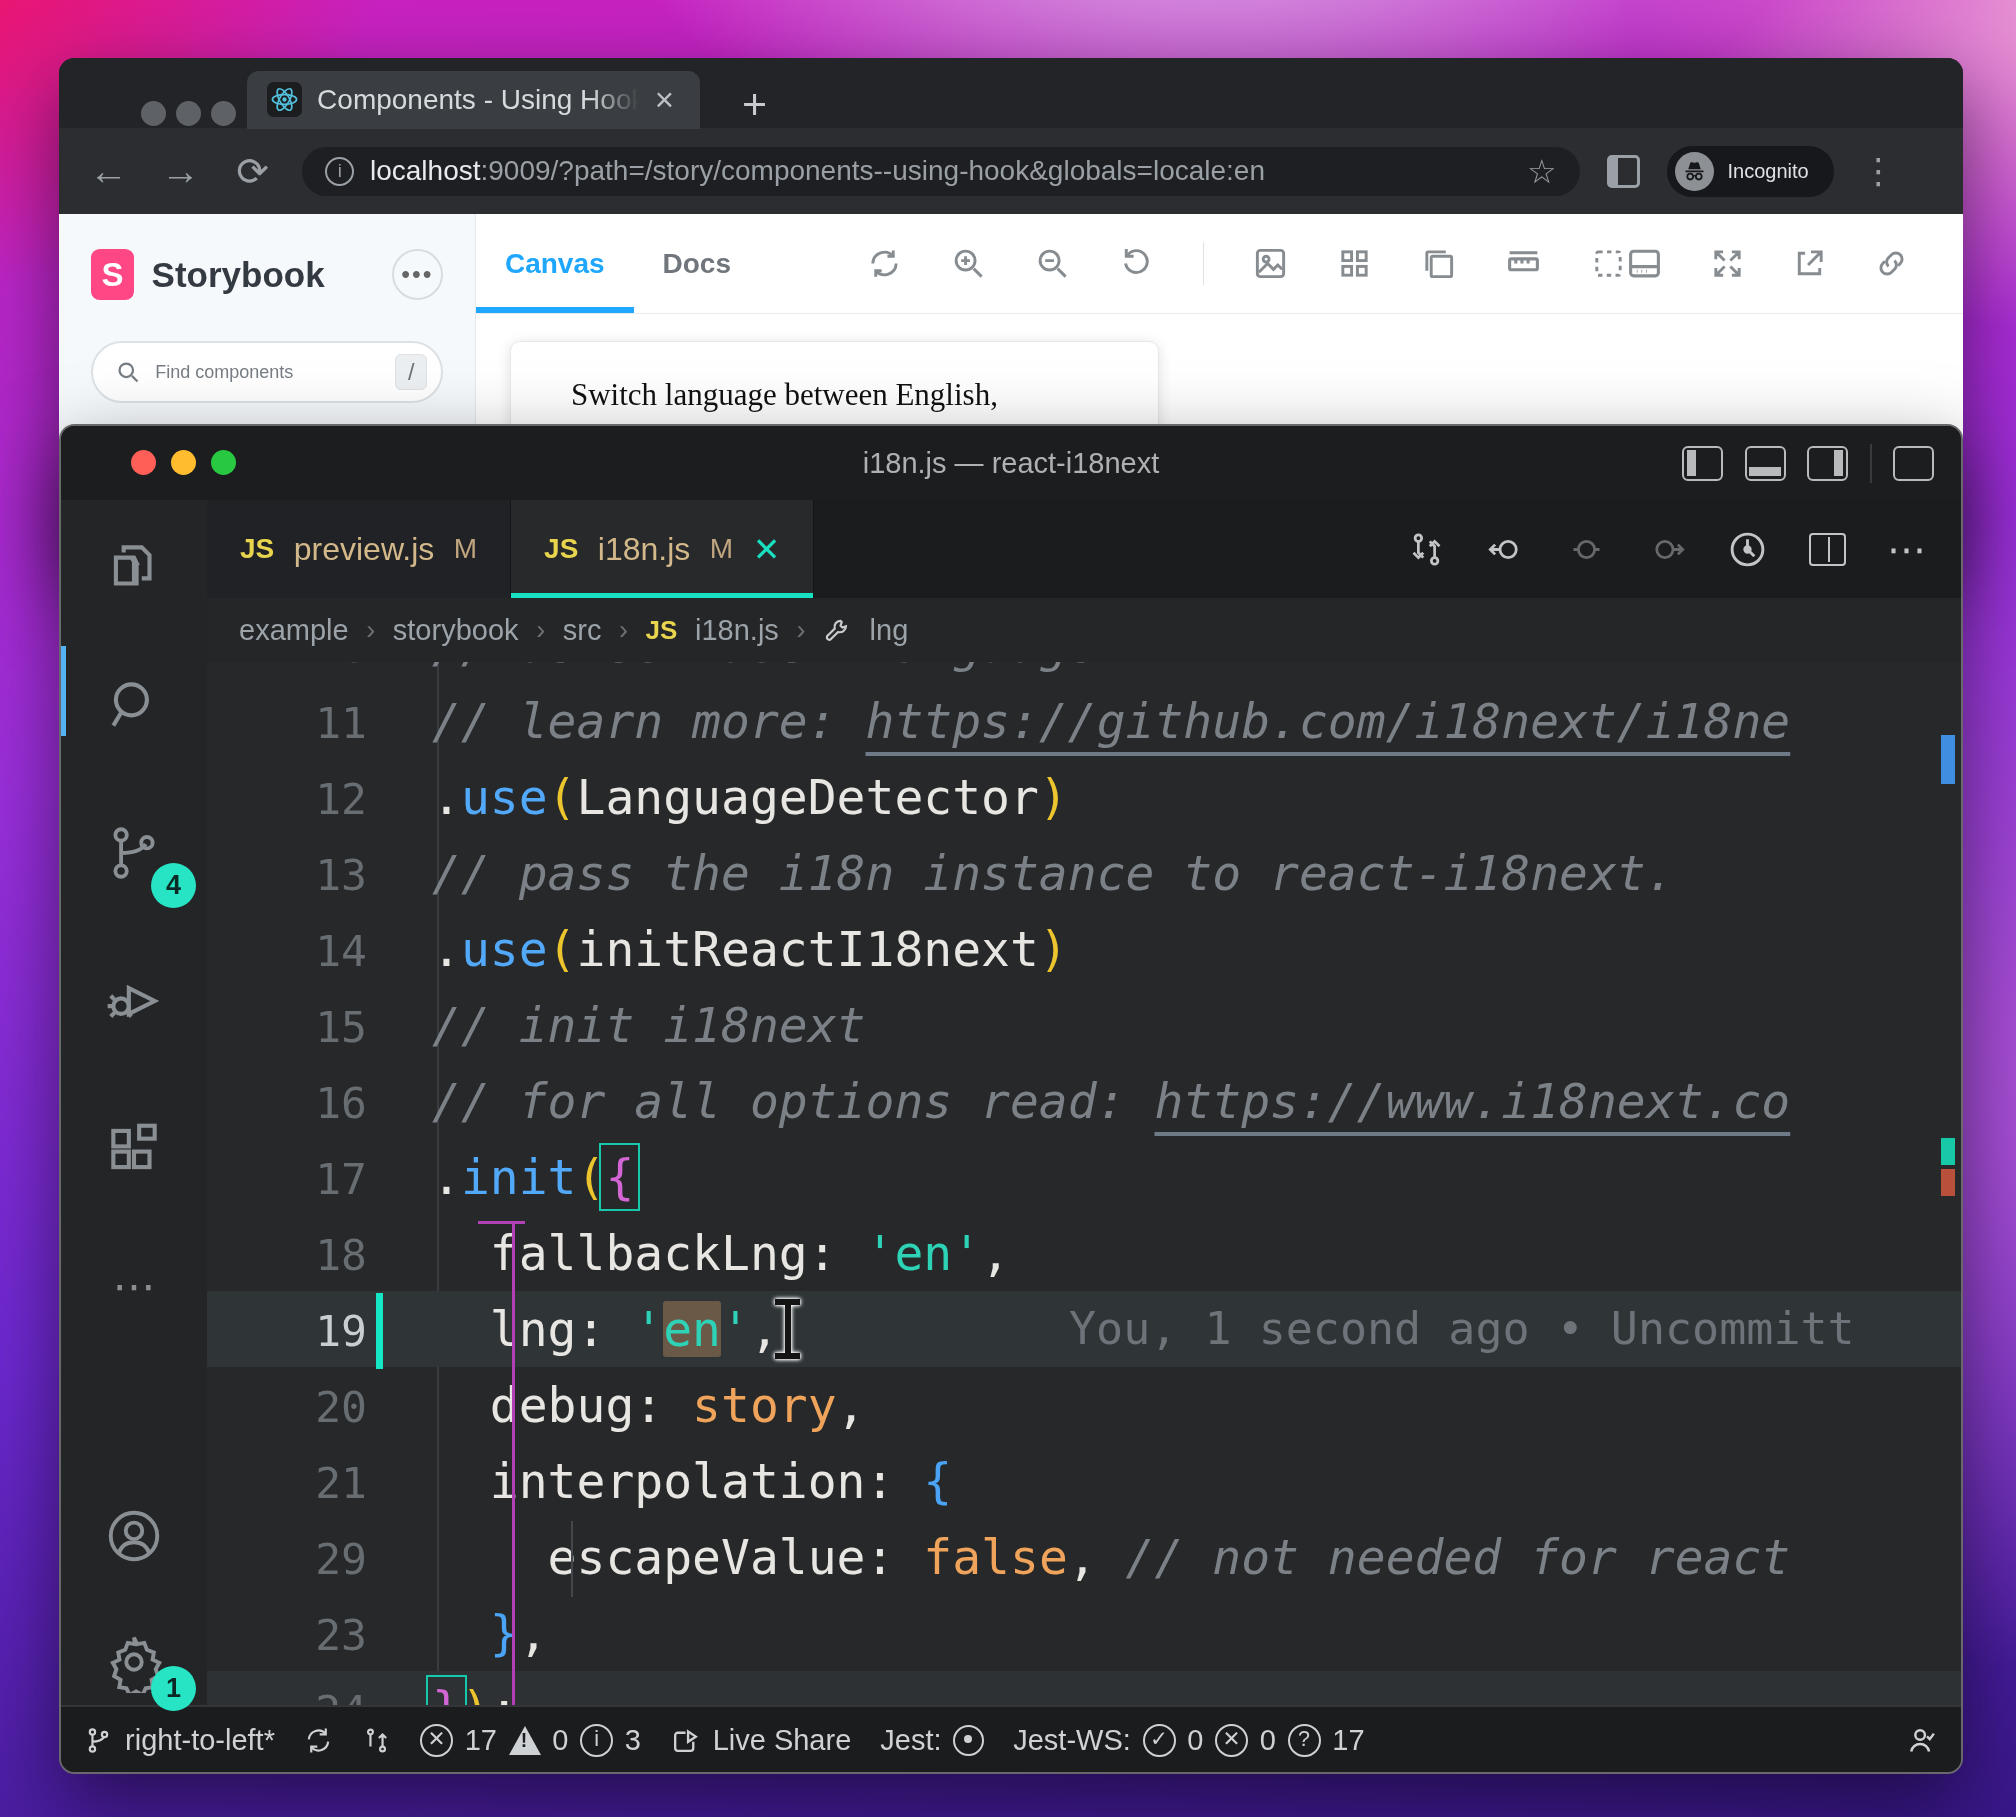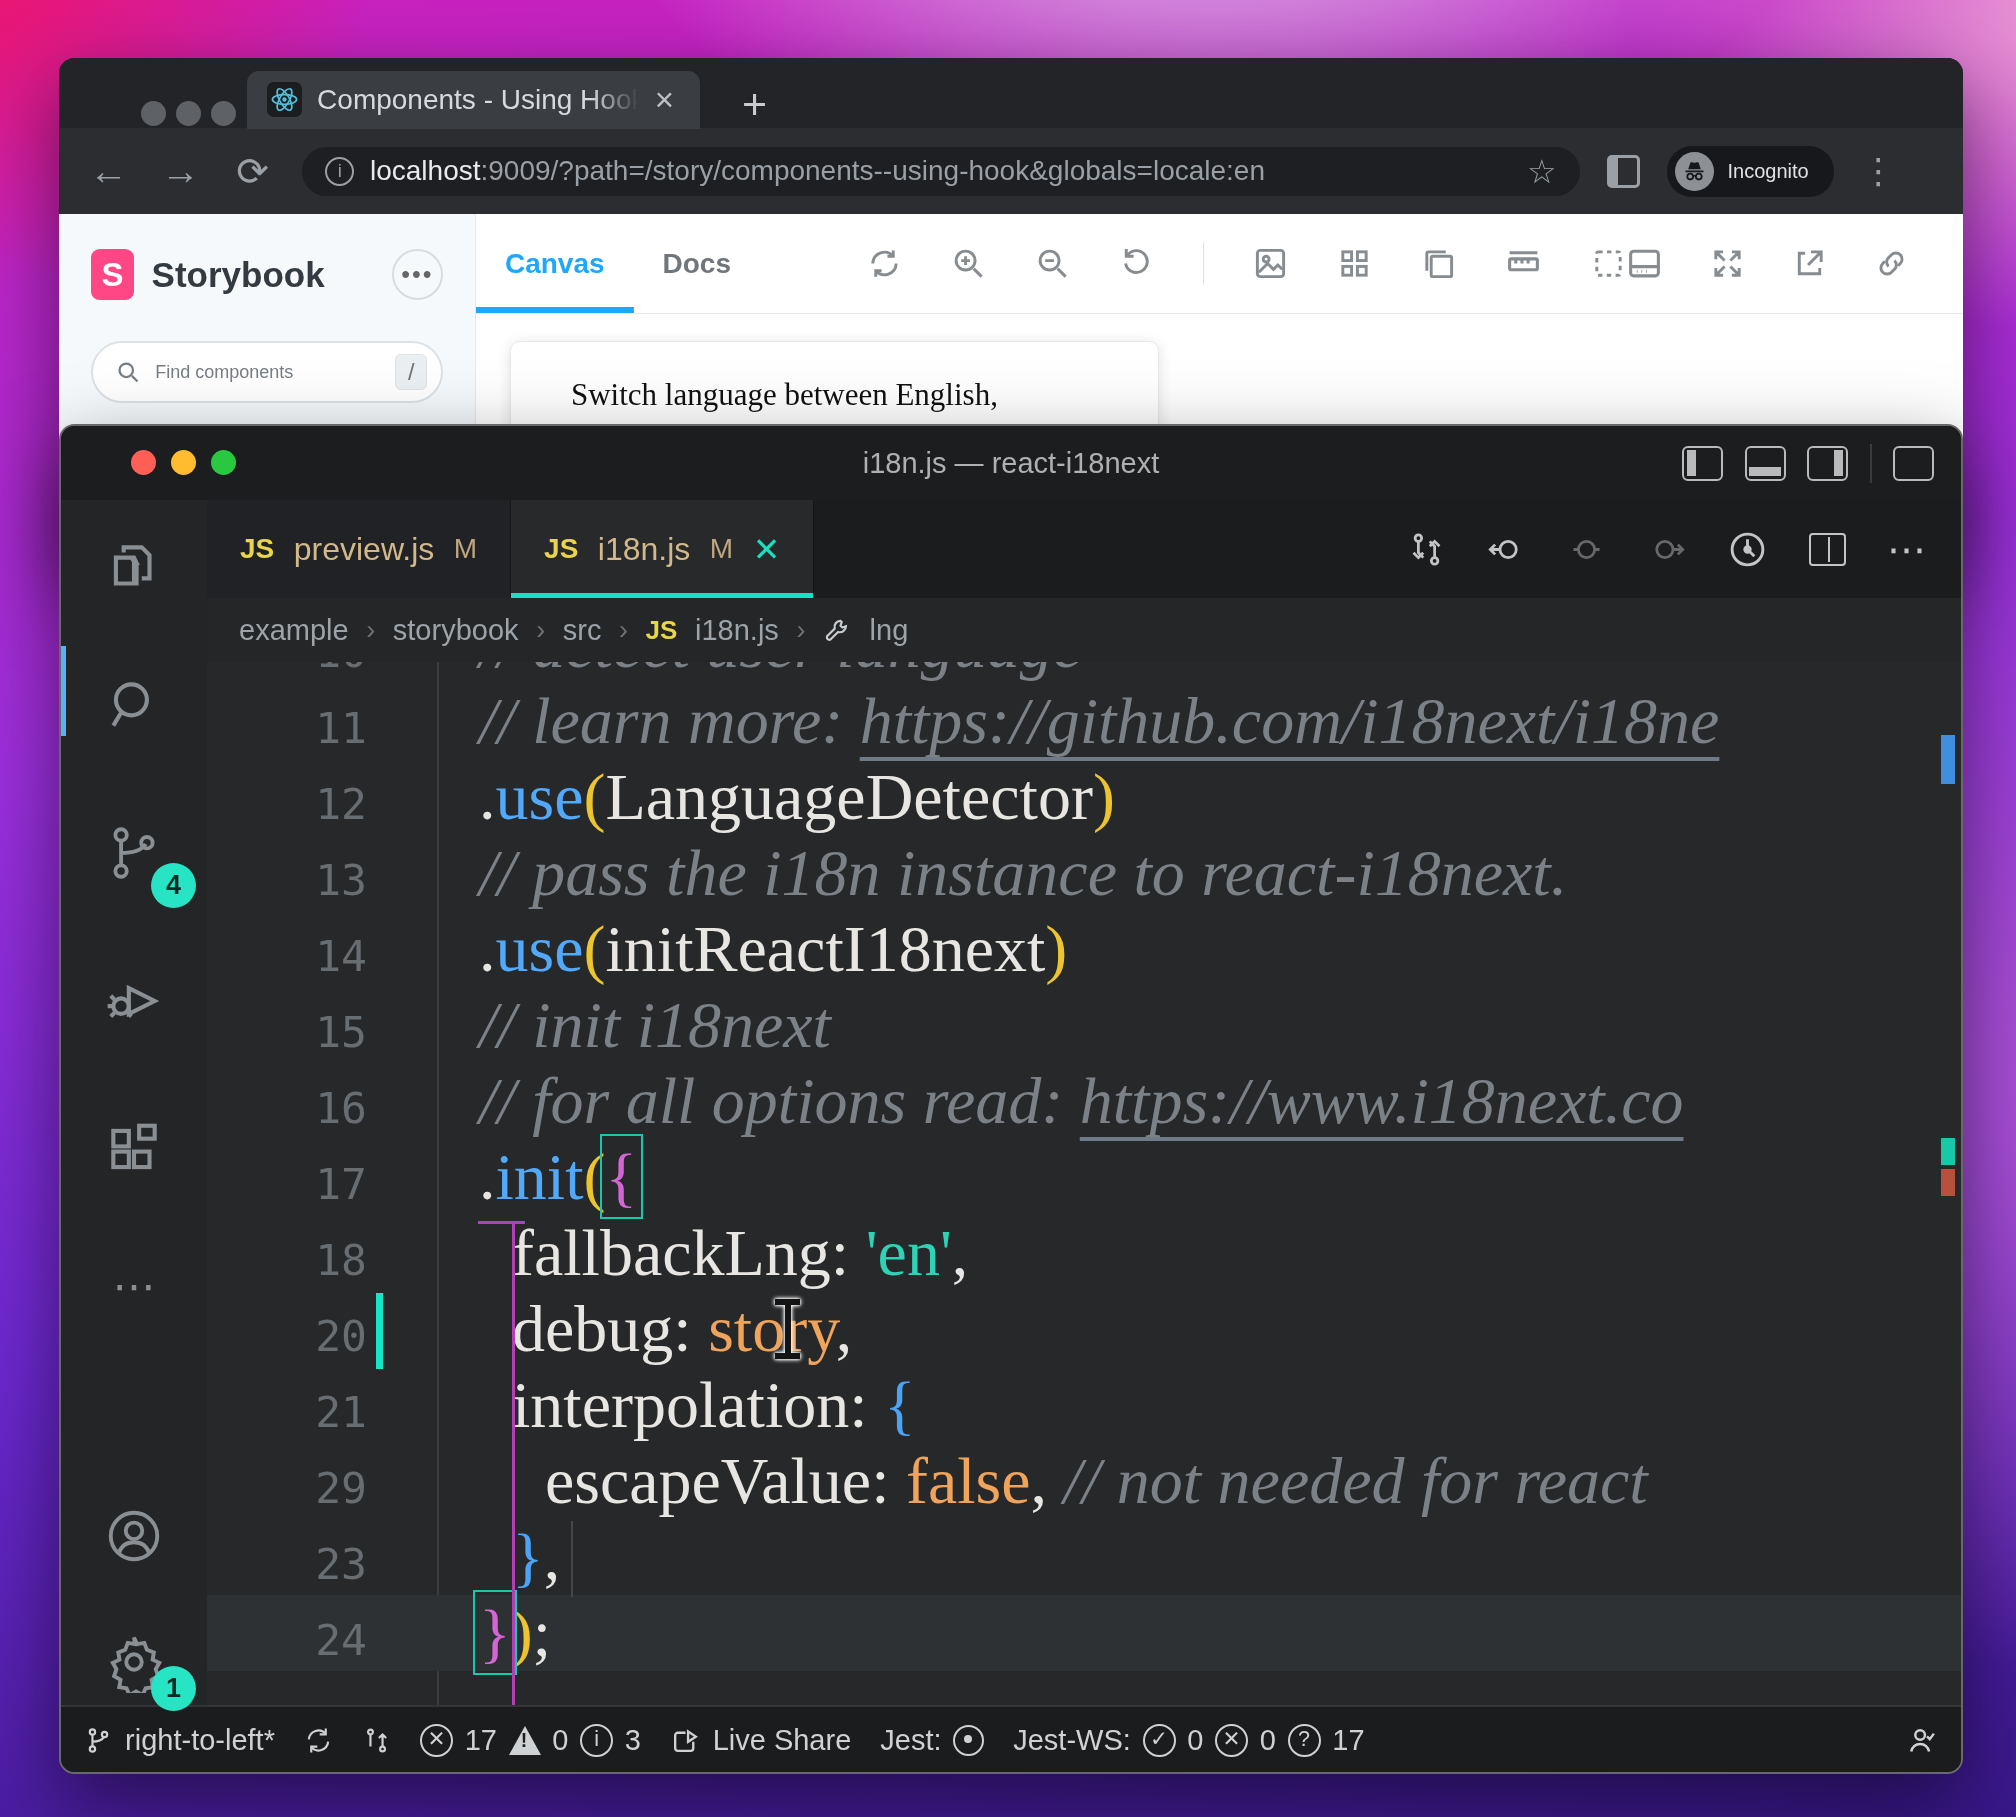--- a/index.html
+++ b/index.html
@@ -119,21 +119,21 @@
   .crumb-js { color:#e8d44d; font-weight:bold; font-size:26px; }
 
   .editor { position:relative; flex:1; background:#262829; overflow:hidden;
     font-family:"DejaVu Sans Mono", monospace; }
   .code-lines { position:absolute; left:0; right:0; top:-55px; }
   .cl { position:relative; height:76px; line-height:76px; white-space:nowrap; }
   .cl.cur { background:#2f3437; }
   .cl.hov { background:#2d3134; }
   .num { display:inline-block; width:160px; text-align:right; color:#686d72; font-size:43px; }
   .cur .num { color:#c9ced3; }
-  .ct { margin-left:112px; white-space:pre; font-size:66px; color:#e8e6e2;font-family:Liberation Serif, serif; }
+  .ct { margin-left:65px; white-space:pre; font-size:48px; color:#e8e6e2; }
   .cmt { color:#7b8187; font-style:italic; }
   .url-tok { text-decoration:underline; text-decoration-thickness:3.9px; text-underline-offset:13.7px;
     text-decoration-color:#6e7a87; }
   .fn { color:#52a9f9; } .br1 { color:#ecc52e; } .fg { color:#e8e6e2; }
   .str { color:#2ed3b7; } .bool { color:#efa35b; }
   .brblue { color:#4ba3f5; } .brmag { color:#d465d4; }
   .match { outline:2.9px solid #15c9aa; outline-offset:4.9px; }
   .whl { background:#6b5948; border-radius:2.9px; }
   .blame { position:absolute; left:862px; top:0; color:#6d7378; font-size:45px; }
   .gutter-line { position:absolute; left:230px; top:0; bottom:0; width:2px; background:#3a3d40; }
@@ -468,20 +468,21 @@
           <div class="code-lines">
               <div class="cl"><span class="num">10</span><span class="ct"><span class="cmt">// detect user language</span></span></div>
               <div class="cl"><span class="num">11</span><span class="ct"><span class="cmt">// learn more: </span><span class="cmt url-tok">https://github.com/i18next/i18ne</span></span></div>
               <div class="cl"><span class="num">12</span><span class="ct"><span class="fg">.</span><span class="fn">use</span><span class="br1">(</span><span class="fg">LanguageDetector</span><span class="br1">)</span></span></div>
               <div class="cl"><span class="num">13</span><span class="ct"><span class="cmt">// pass the i18n instance to react-i18next.</span></span></div>
               <div class="cl"><span class="num">14</span><span class="ct"><span class="fg">.</span><span class="fn">use</span><span class="br1">(</span><span class="fg">initReactI18next</span><span class="br1">)</span></span></div>
               <div class="cl"><span class="num">15</span><span class="ct"><span class="cmt">// init i18next</span></span></div>
               <div class="cl"><span class="num">16</span><span class="ct"><span class="cmt">// for all options read: </span><span class="cmt url-tok">https://www.i18next.co</span></span></div>
               <div class="cl"><span class="num">17</span><span class="ct"><span class="fg">.</span><span class="fn">init</span><span class="br1">(</span><span class="brmag match">{</span></span></div>
               <div class="cl"><span class="num">18</span><span class="ct"><span class="fg">  fallbackLng</span><span class="fg">: </span><span class="str">'en'</span><span class="fg">,</span></span></div>
+              <div class="cl cur"><span class="num">19</span><span class="ct"><span class="fg">  lng</span><span class="fg">: </span><span class="str">'</span><span class="str whl">en</span><span class="str">'</span><span class="fg">,</span></span><span class="blame">You, 1 second ago • Uncommitt</span></div>
               <div class="cl"><span class="num">20</span><span class="ct"><span class="fg">  debug</span><span class="fg">: </span><span class="bool">story</span><span class="fg">,</span></span></div>
               <div class="cl"><span class="num">21</span><span class="ct"><span class="fg">  interpolation</span><span class="fg">: </span><span class="brblue">{</span></span></div>
               <div class="cl"><span class="num">29</span><span class="ct"><span class="fg">    escapeValue</span><span class="fg">: </span><span class="bool">false</span><span class="fg">, </span><span class="cmt">// not needed for react</span></span></div>
               <div class="cl"><span class="num">23</span><span class="ct"><span class="brblue">  }</span><span class="fg">,</span></span></div>
               <div class="cl hov"><span class="num">24</span><span class="ct"><span class="brmag match">}</span><span class="br1">)</span><span class="fg">;</span></span></div>
             </div>
           <div class="caret"></div>
           <div class="guide-mag-h"></div>
           <div class="guide-mag-v"></div>
           <div class="guide-gray"></div>

